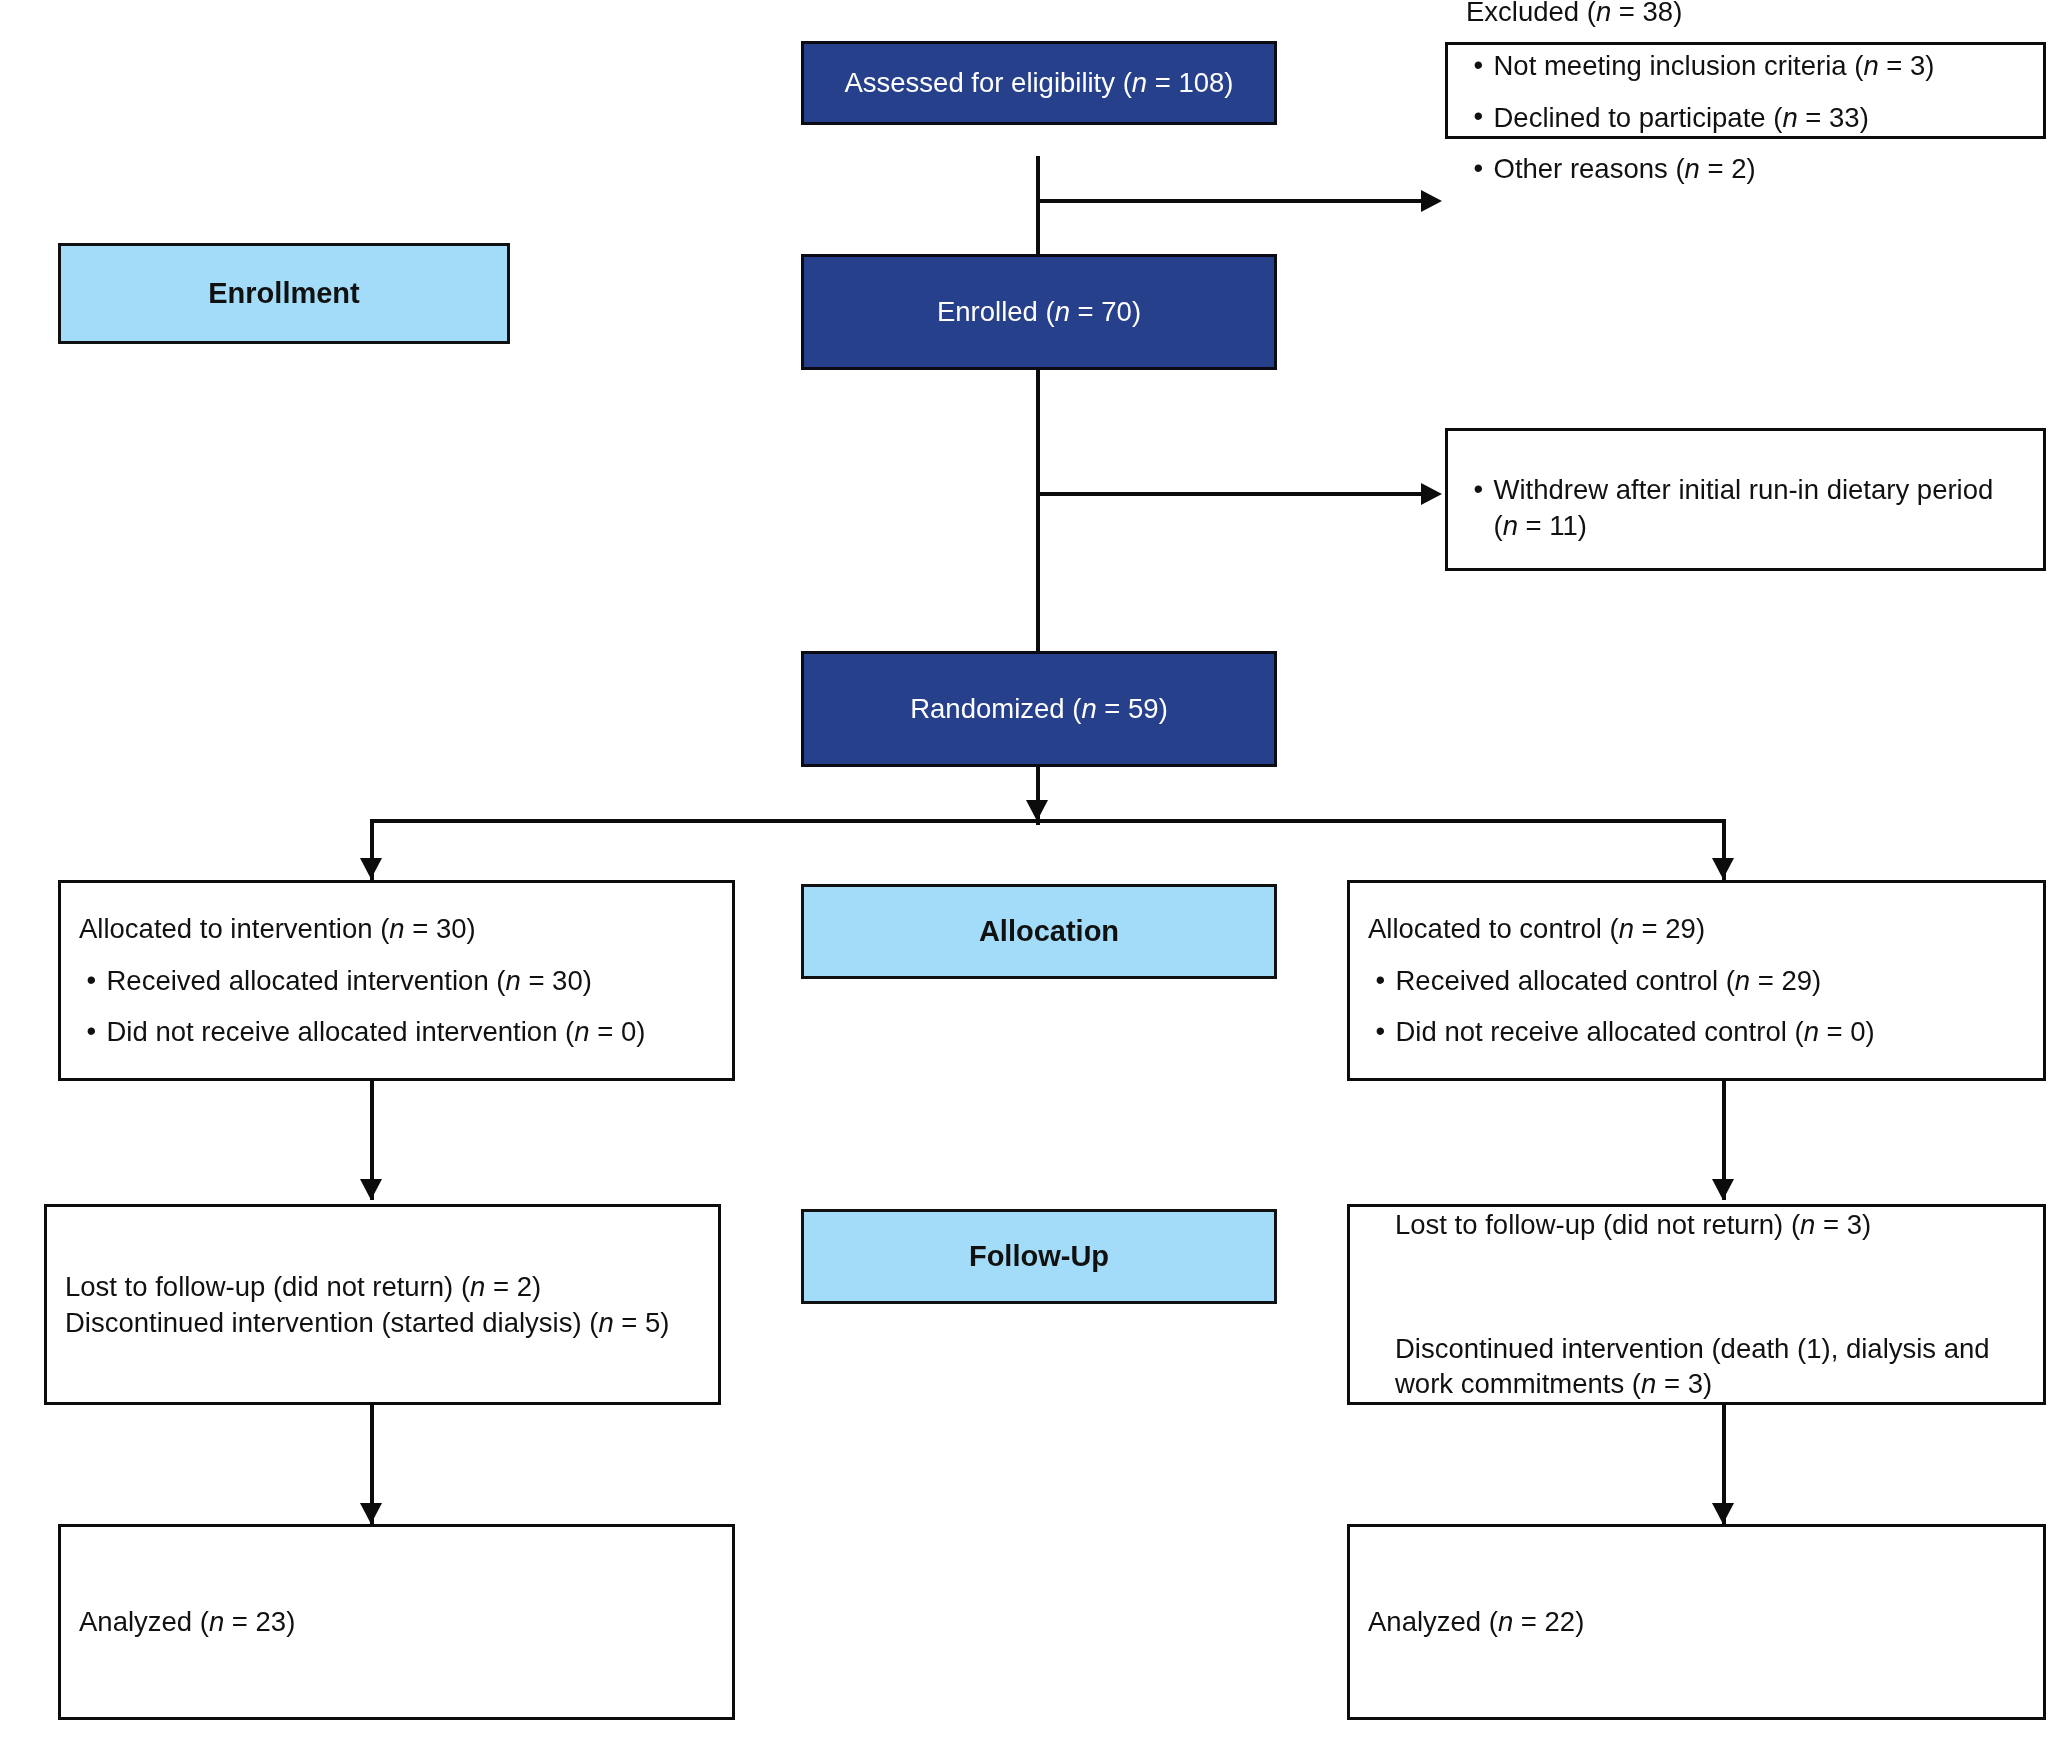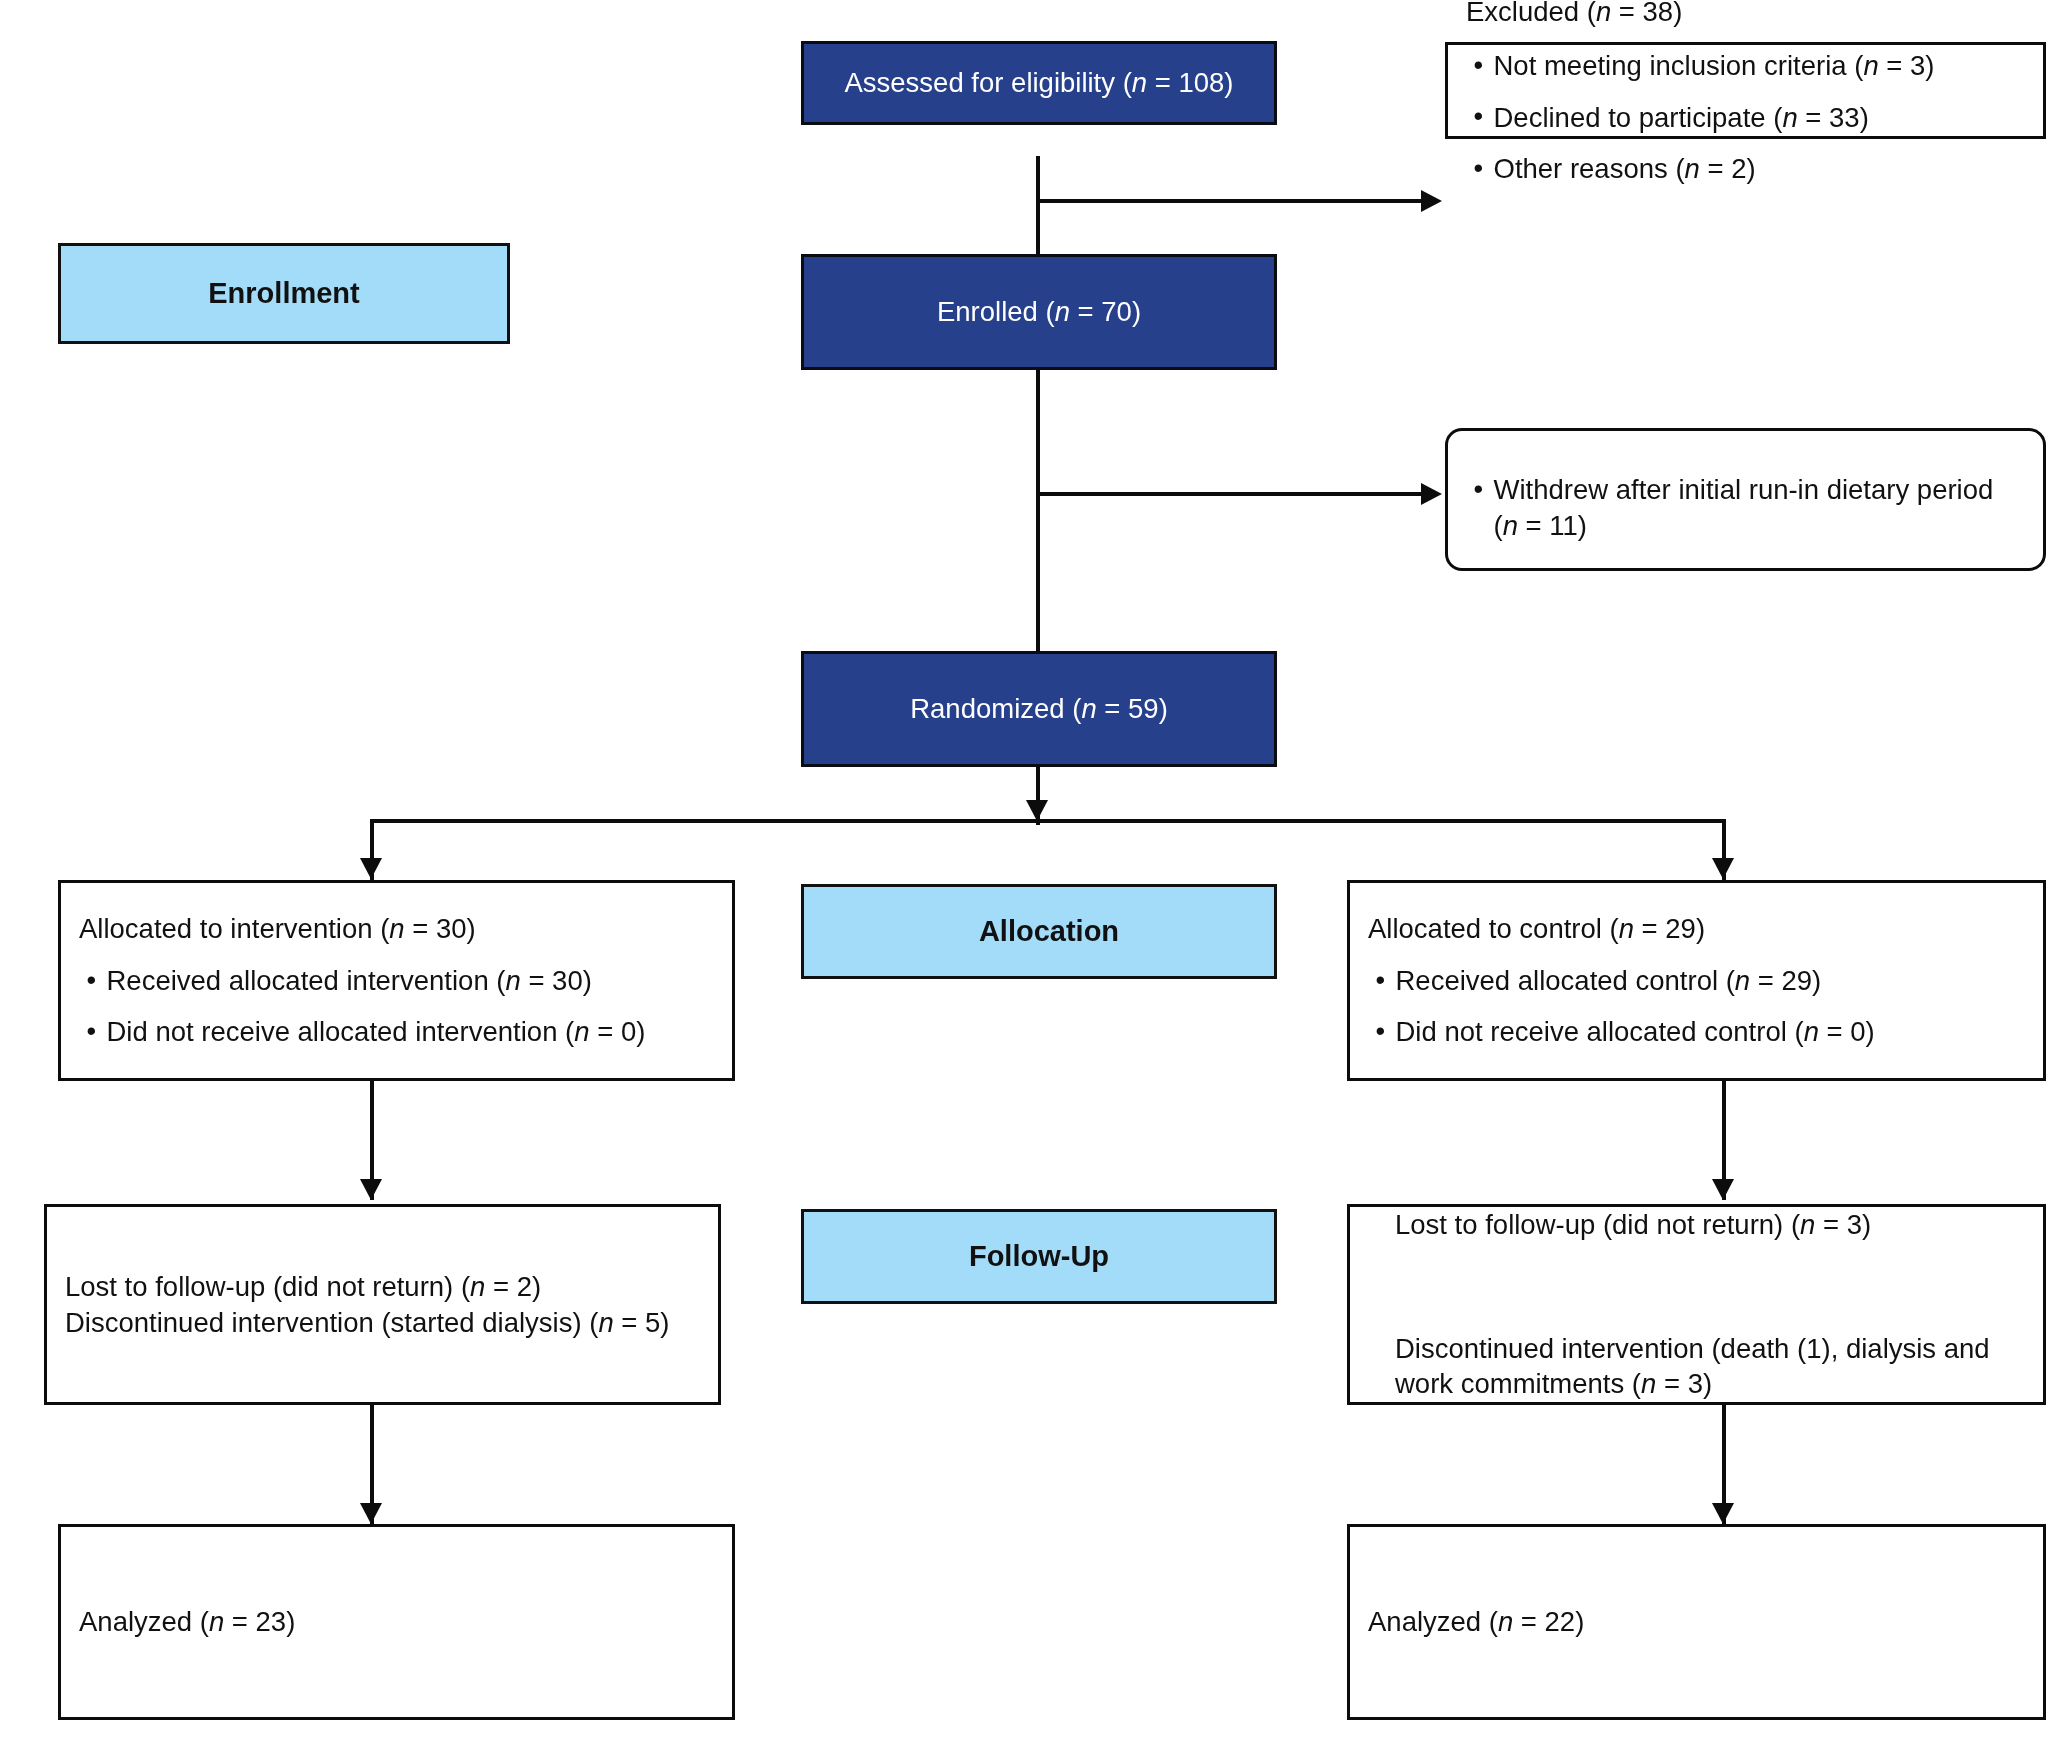--- a/index.html
+++ b/index.html
@@ -90,21 +90,21 @@
   <div class="box light" style="left:58px;top:243px;width:452px;height:101px;">
     <div class="txt">Enrollment</div>
   </div>
 
   <div class="box dark" style="left:801px;top:254px;width:476px;height:116px;">
     <div class="txt">
       <span>Enrolled (</span><span class="ital">n</span><span> = 70)</span>
     </div>
   </div>
 
-  <div class="box" style="left:1445px;top:428px;width:601px;height:143px;justify-content:center;border-radius:17px;">
+  <div class="box" style="left:1445px;top:428px;width:601px;height:143px;justify-content:center;">
     <ul class="bullets">
       <li>
         <span>Withdrew after initial run-in dietary period (</span><span class="ital">n</span><span> = 11)</span>
       </li>
     </ul>
   </div>
 
   <div class="box dark" style="left:801px;top:651px;width:476px;height:116px;">
     <div class="txt">
       <span>Randomized (</span><span class="ital">n</span><span> = 59)</span>

